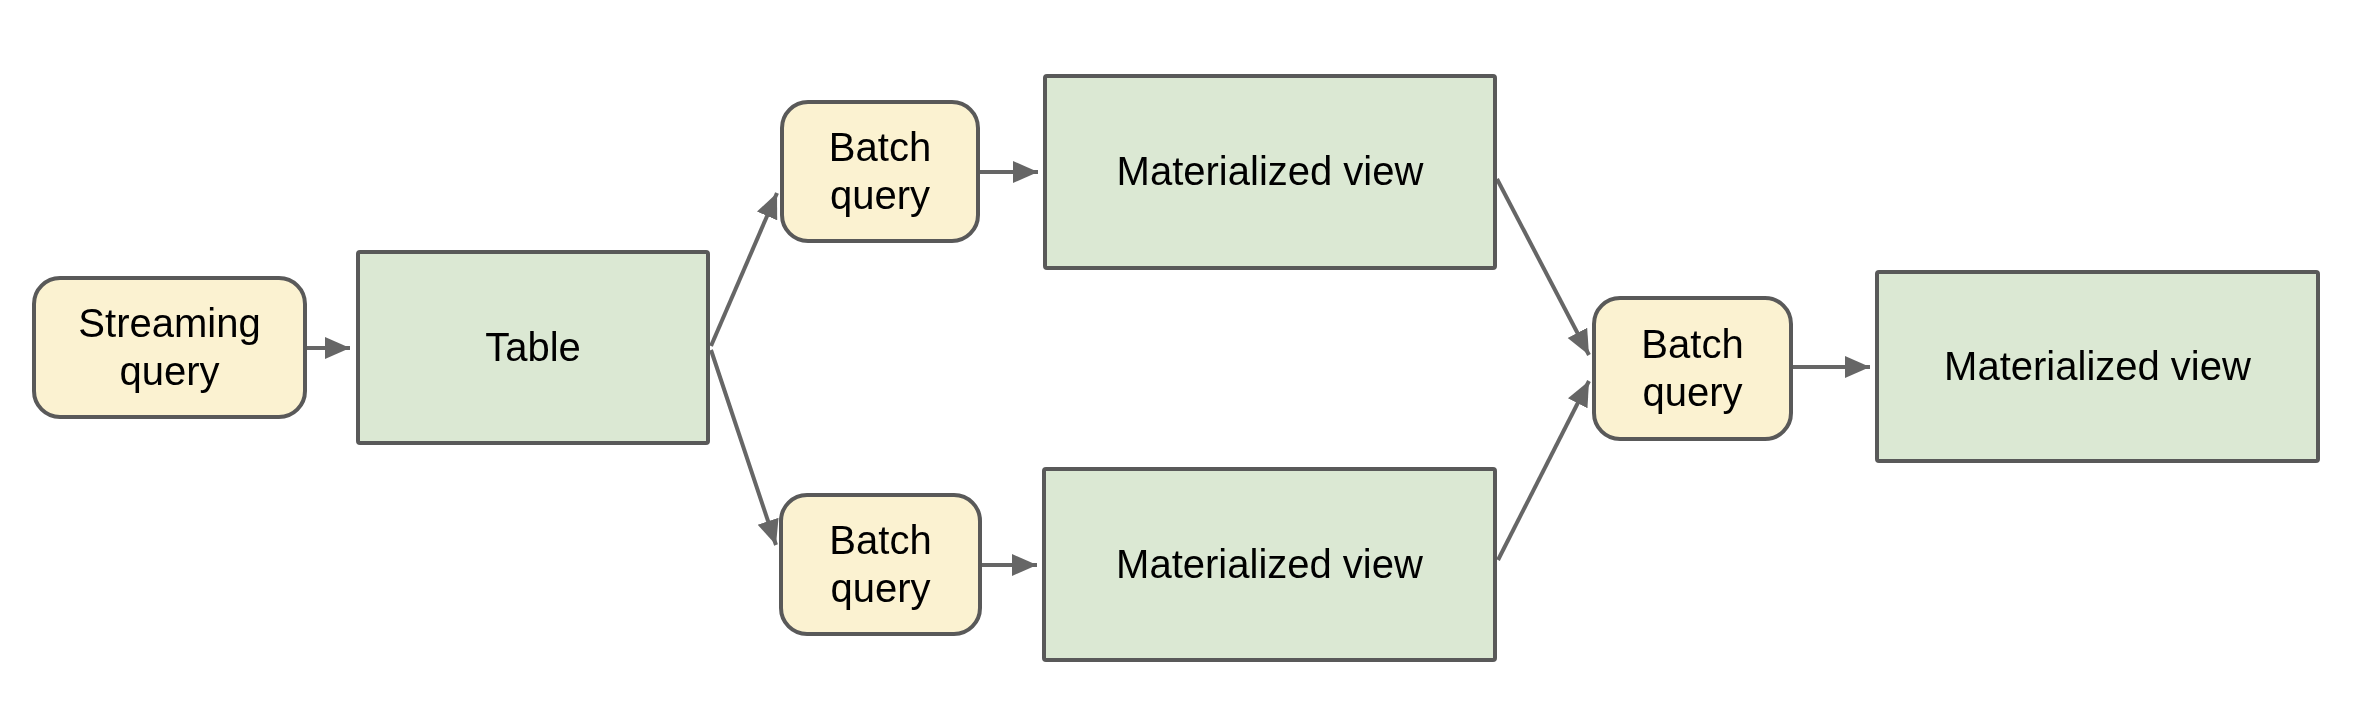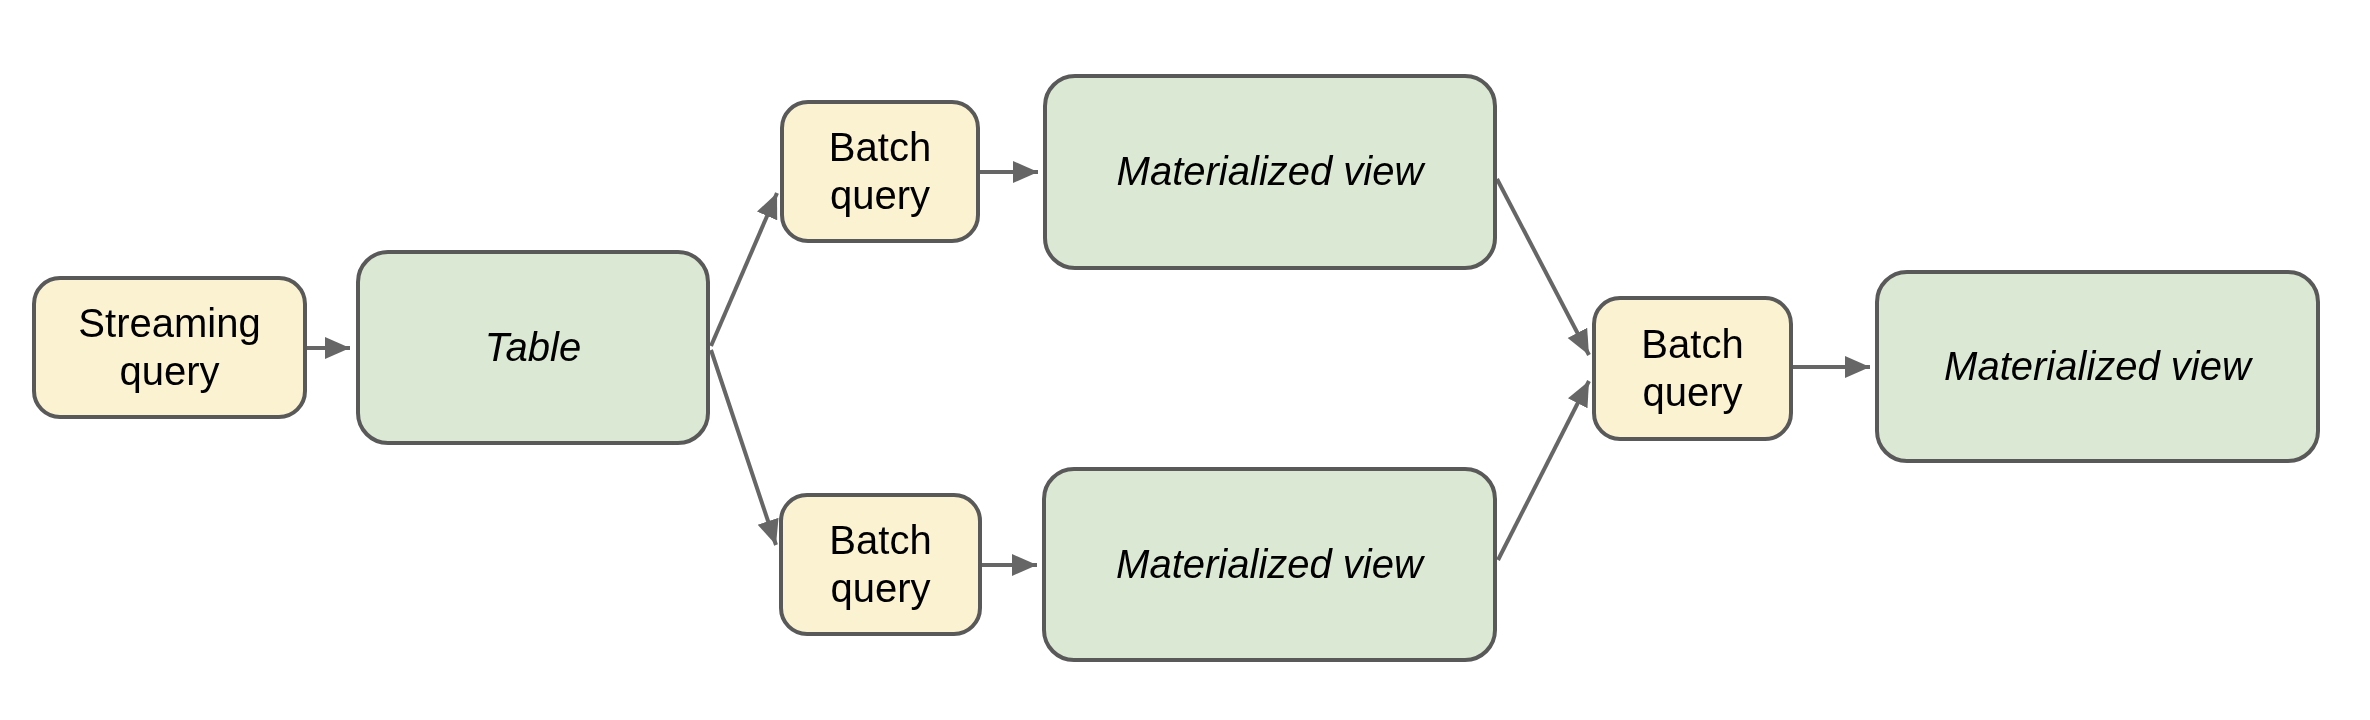--- a/index.html
+++ b/index.html
@@ -44,22 +44,21 @@
     padding: 6px 10px;
     border-radius: 28px;
   }
   .node.query {
     background: var(--query-fill);
     border: 4px solid var(--node-border);
   }
   .node.view {
     background: var(--view-fill);
     border: 4px solid var(--node-border);
-    border-radius: 32px;
-    font-style: italic;
+    border-radius: 4px;
   }
   
   #n-streaming     { left: 32px;   top: 276px; width: 275px; height: 143px; }
   #n-table         { left: 356px;  top: 250px; width: 354px; height: 195px; }
   #n-batch-top     { left: 780px;  top: 100px; width: 200px; height: 143px; }
   #n-mv-top        { left: 1043px; top: 74px;  width: 454px; height: 196px; }
   #n-batch-bottom  { left: 779px;  top: 493px; width: 203px; height: 143px; }
   #n-mv-bottom     { left: 1042px; top: 467px; width: 455px; height: 195px; }
   #n-batch-right   { left: 1592px; top: 296px; width: 201px; height: 145px; }
   #n-mv-final      { left: 1875px; top: 270px; width: 445px; height: 193px; }

